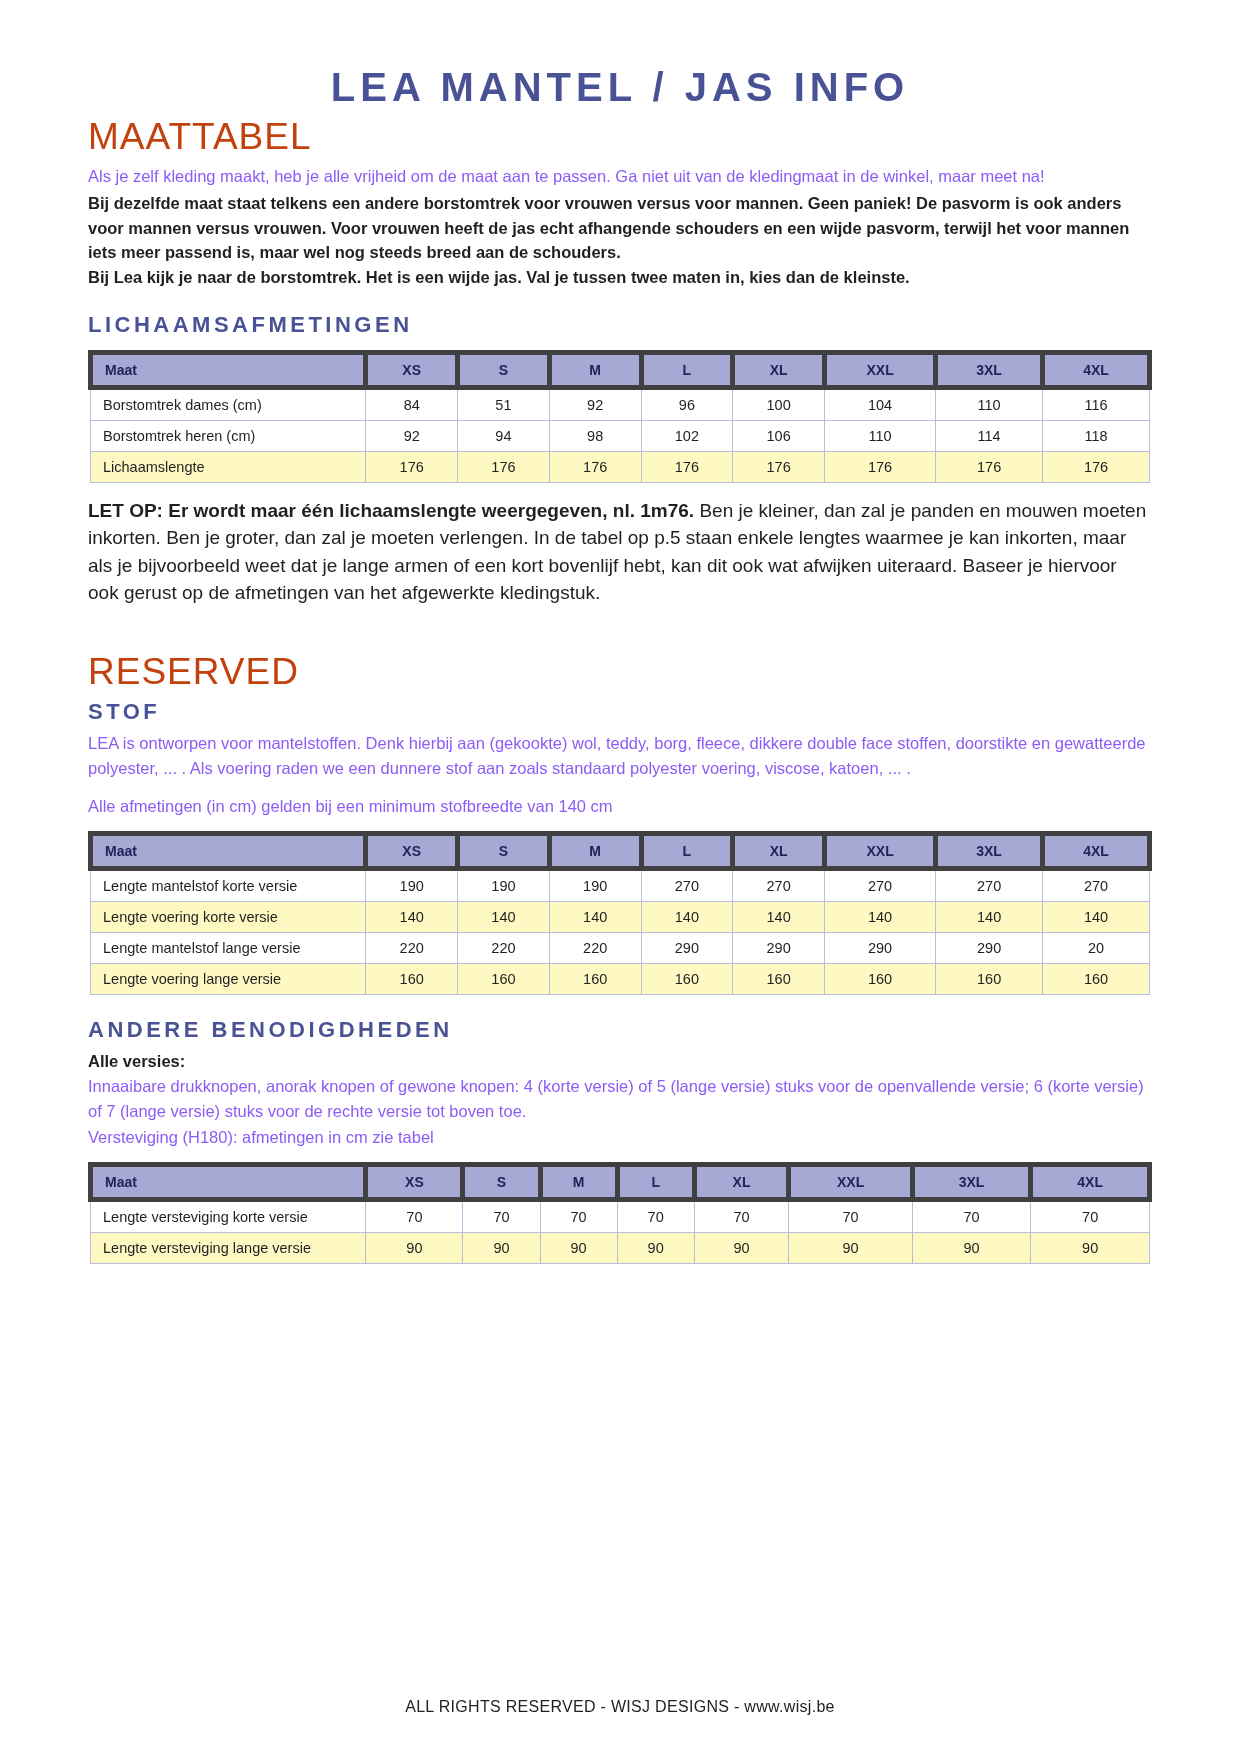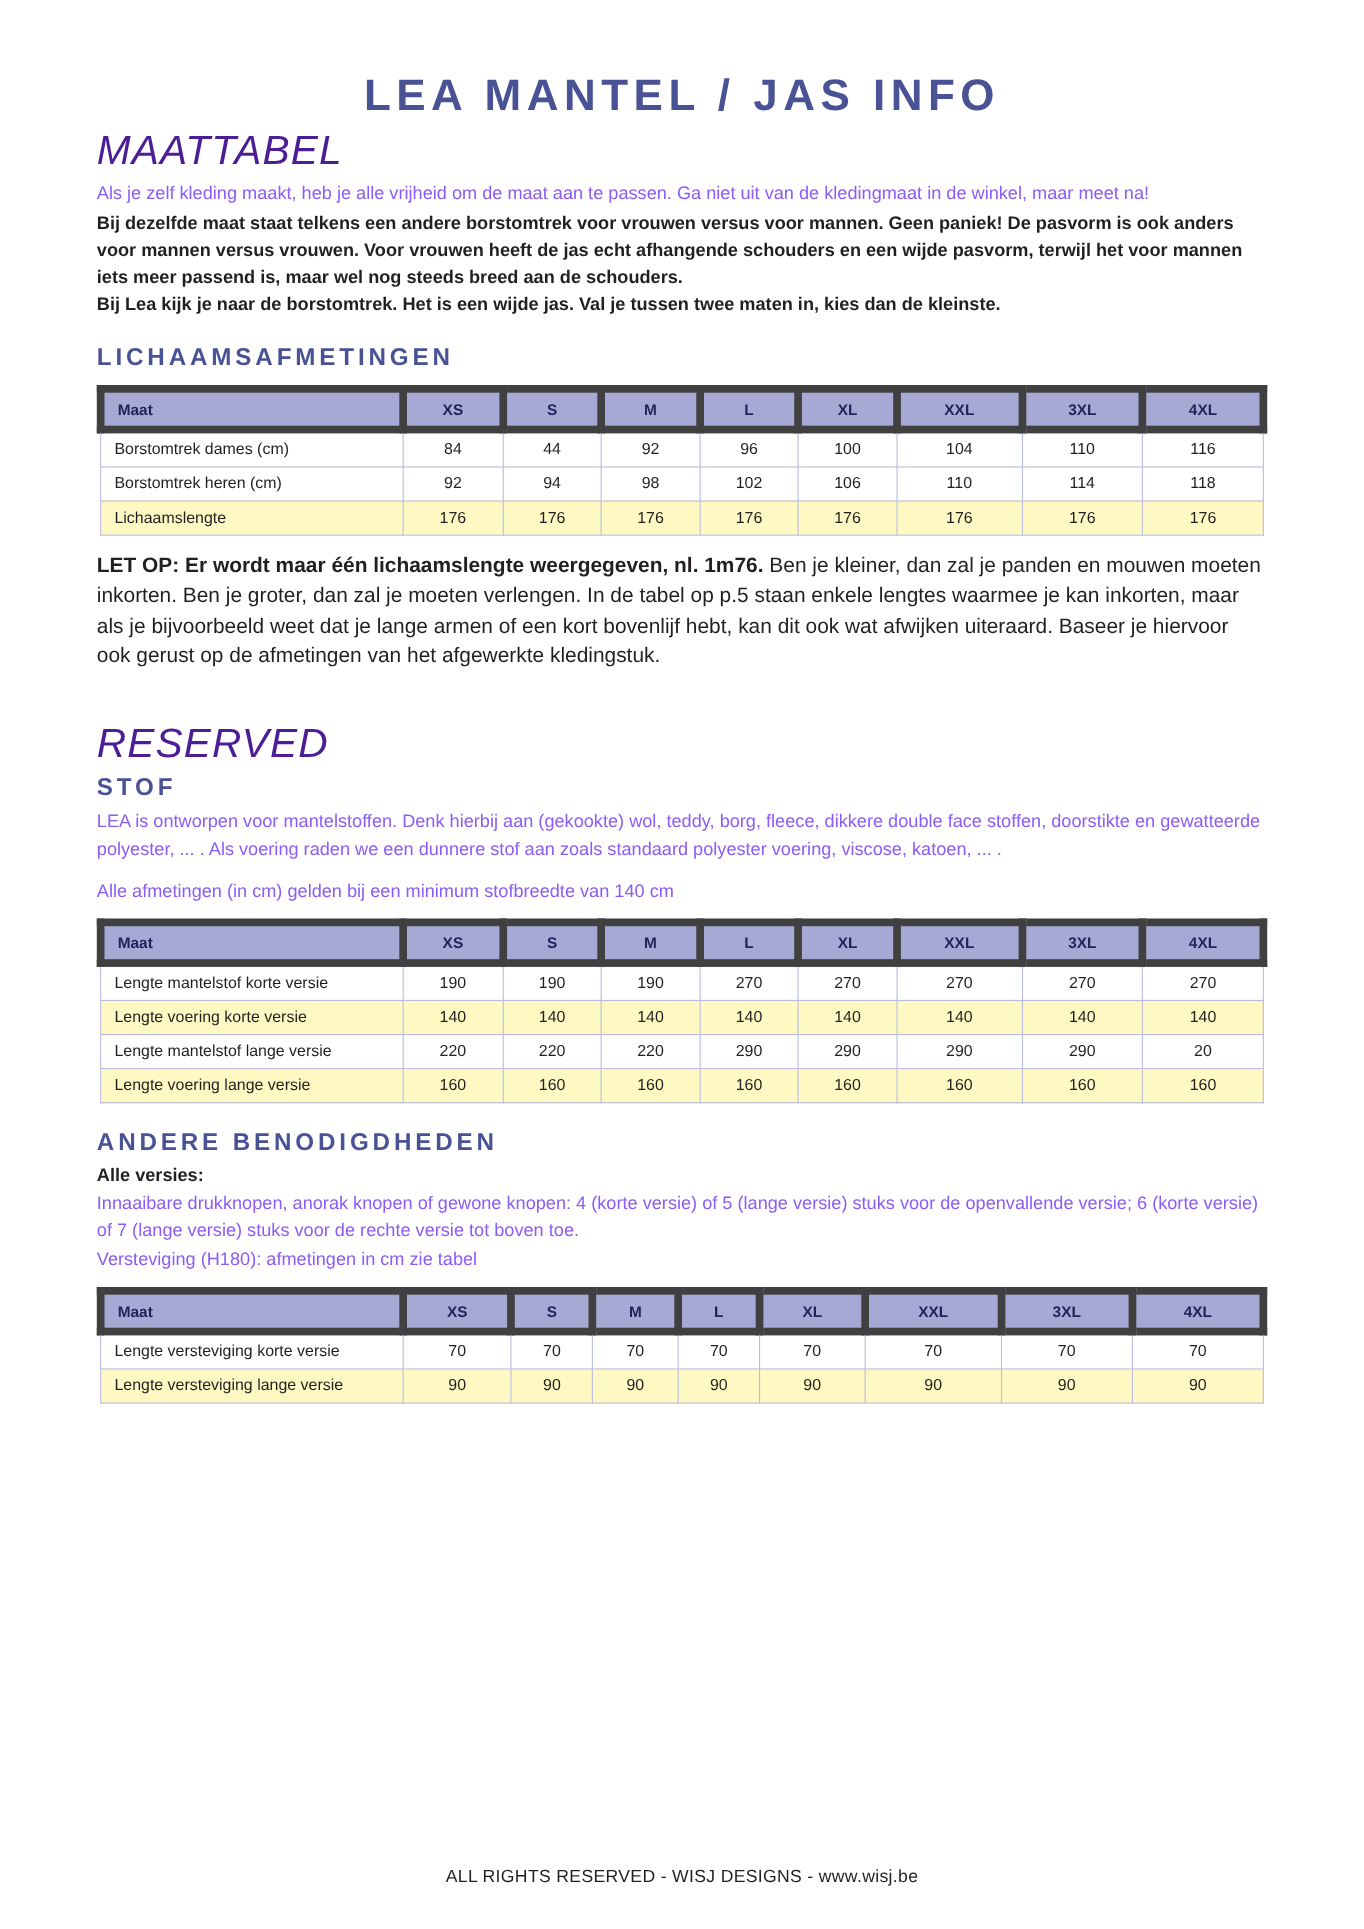--- a/index.html
+++ b/index.html
@@ -26,25 +26,24 @@
     font-weight: bold;
     color: #4a5296;
     letter-spacing: 5px;
     text-align: center;
     margin: 10px 0 6px 0;
     font-family: "Liberation Sans", sans-serif;
   }
   h2.section-title {
     font-size: 37px;
     font-weight: normal;
-    color: #4c1d95;
+    color: #c2410c;
     margin: 0 0 6px 0;
     letter-spacing: 1px;
     font-family: "Liberation Sans", sans-serif;
-    font-style: italic;
   }
   h3.sub-title {
     font-size: 22px;
     font-weight: bold;
     color: #4a5296;
     letter-spacing: 3.5px;
     margin: 0 0 6px 0;
   }
   p.body-text {
     font-size: 16.5px;
@@ -72,21 +71,21 @@
     width: 100%;
     margin-top: 12px;
     font-size: 14.5px;
   }
   table.data-table th {
     background: #a5a9d4;
     color: #23235a;
     font-weight: bold;
     text-align: center;
     padding: 7px 4px;
-    border: 7px solid #404040;
+    border: 5px solid #404040;
     font-size: 14px;
   }
   table.data-table th.first-col {
     text-align: left;
     padding-left: 12px;
   }
   table.data-table td {
     text-align: center;
     padding: 7px 4px;
     border: 1px solid #b9bcdd;
@@ -149,21 +148,21 @@
         <th>XL</th>
         <th>XXL</th>
         <th>3XL</th>
         <th>4XL</th>
       </tr>
     </thead>
     <tbody>
       <tr class="row-odd">
         <td class="first-col">Borstomtrek dames (cm)</td>
         <td>84</td>
-        <td>44</td>
+        <td>51</td>
         <td>92</td>
         <td>96</td>
         <td>100</td>
         <td>104</td>
         <td>110</td>
         <td>116</td>
       </tr>
       <tr class="row-odd">
         <td class="first-col">Borstomtrek heren (cm)</td>
         <td>92</td>

